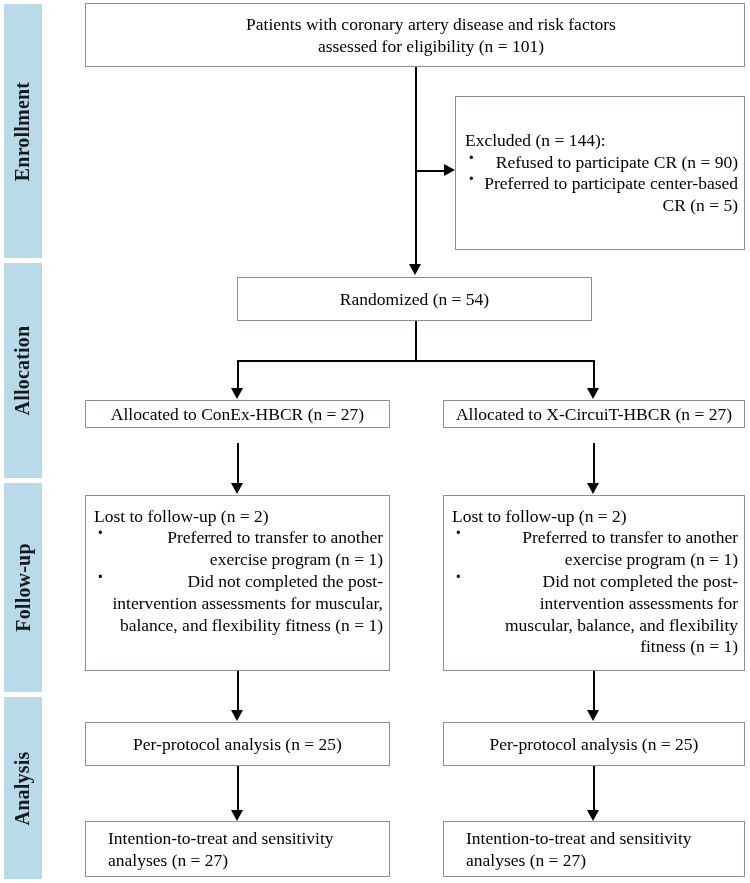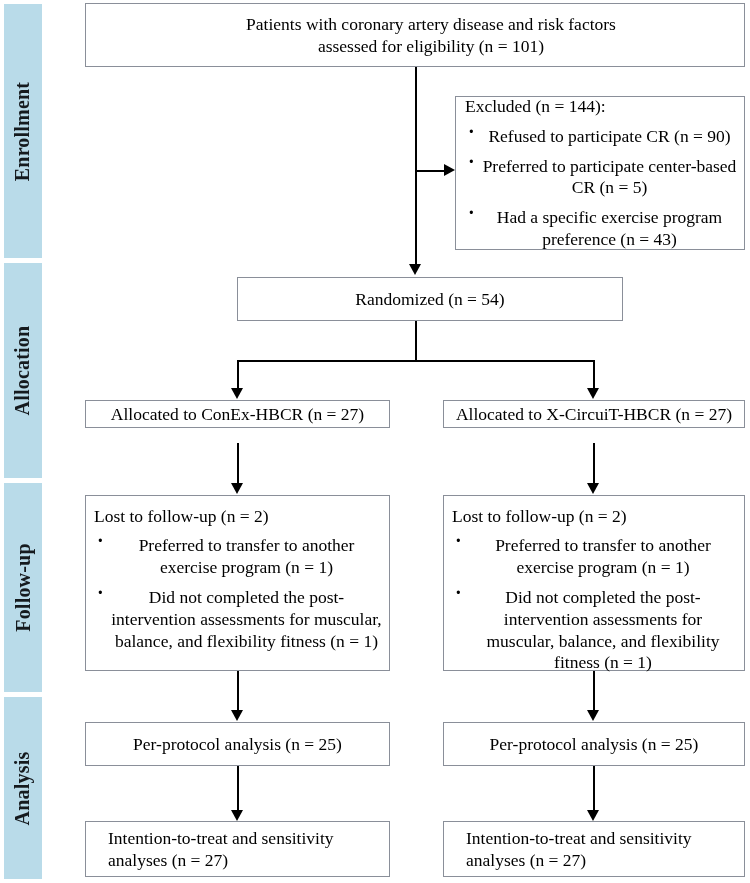--- a/index.html
+++ b/index.html
@@ -46,40 +46,39 @@
   }
   .box-inner {
     width: 100%;
     height: 100%;
     display: flex;
     flex-direction: column;
     justify-content: center;
     box-sizing: border-box;
   }
   .box-inner.center { align-items: center; text-align: center; }
-  .box-inner.left   { align-items: flex-start; text-align: center; }
+  .box-inner.left   { align-items: flex-start; text-align: right; }
 
   .line {
     font-size: 17.5px;
     line-height: 1.28;
     white-space: pre;
   }
 
   
   .bullets {
     margin: 0;
     padding: 0;
     list-style: none;
   }
   .bullets li {
     position: relative;
     padding-left: 16px;
     font-size: 17.5px;
     line-height: 1.245;
-    margin-top: 8px;
   }
   .bullets li::before {
     content: "·";
     position: absolute;
     left: 3px;
     top: -5px;
     font-size: 20px;
     line-height: 1;
     font-weight: 700;
   }
@@ -167,26 +166,25 @@
       <div class="line">assessed for eligibility (n = 101)</div>
     </div>
   </div>
 
   <div class="box" style="left:455px; top:96px; width:290px; height:154px;">
     <div class="box-inner left" style="padding:7px 6px 7px 9px;">
       <div class="line">Excluded (n = 144):</div>
       <ul class="bullets">
         <li>Refused to participate CR (n = 90)</li>
         <li>Preferred to participate center-based CR (n = 5)</li>
-        <li>Had a specific exercise program preference (n = 43)</li>
       </ul>
     </div>
   </div>
 
-  <div class="box" style="left:237px; top:277px; width:386px; height:44px;">
+  <div class="box" style="left:237px; top:277px; width:355px; height:44px;">
     <div class="box-inner center">
       <div class="line">Randomized (n = 54)</div>
     </div>
   </div>
 
   <div class="box" style="left:85px; top:400px; width:305px; height:28px;">
     <div class="box-inner center">
       <div class="line">Allocated to ConEx-HBCR (n = 27)</div>
     </div>
   </div>

